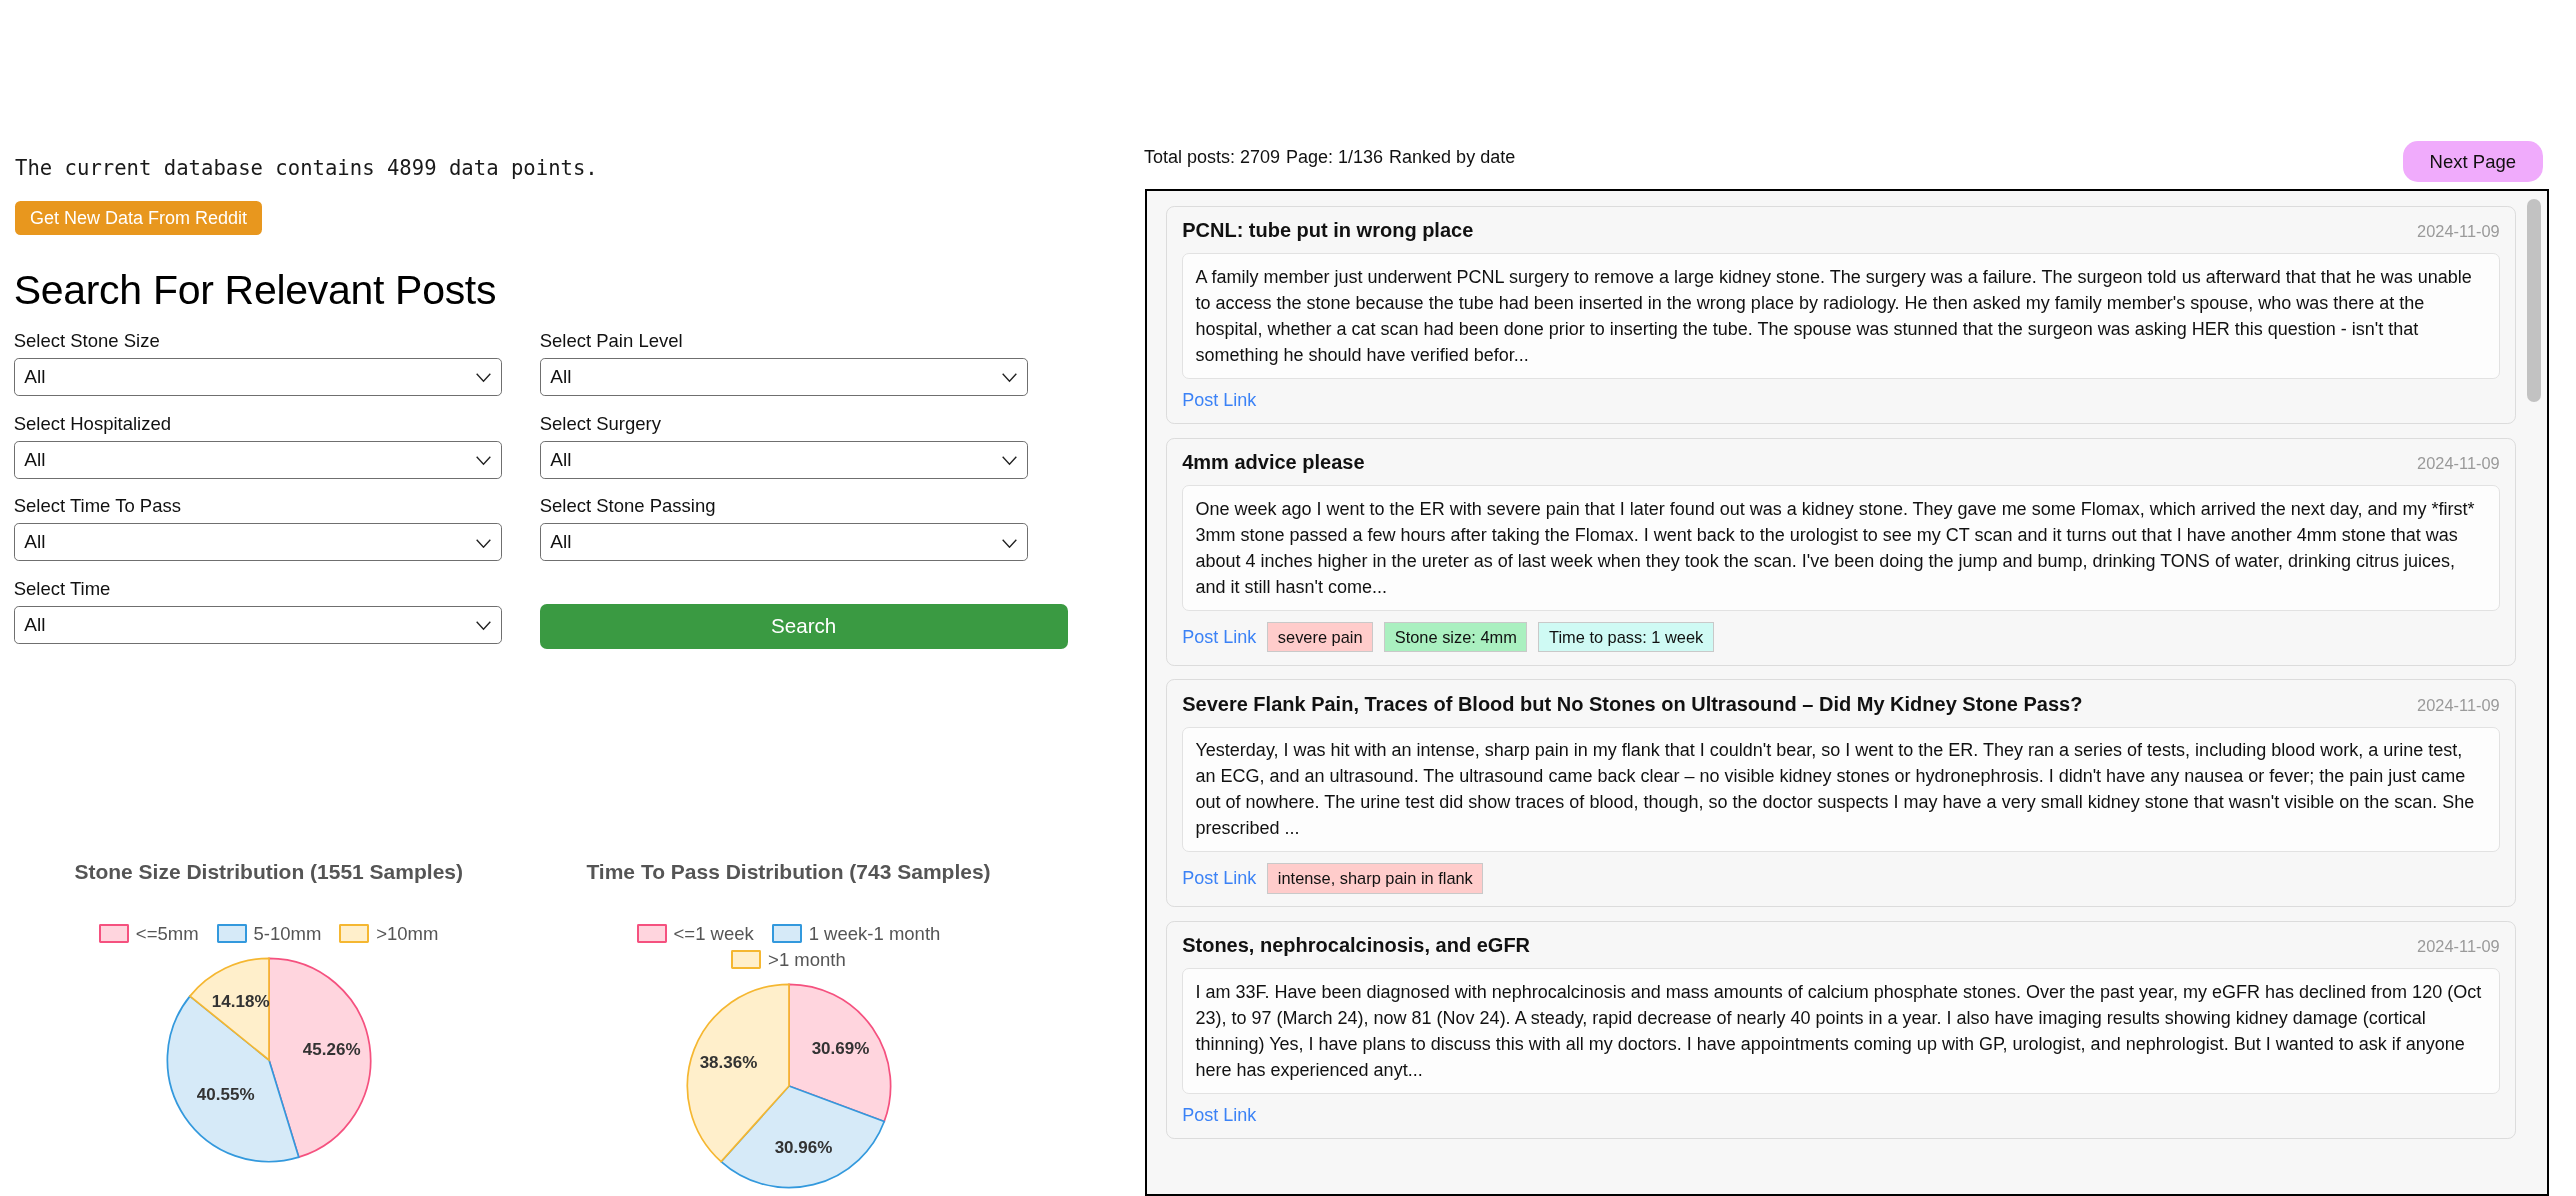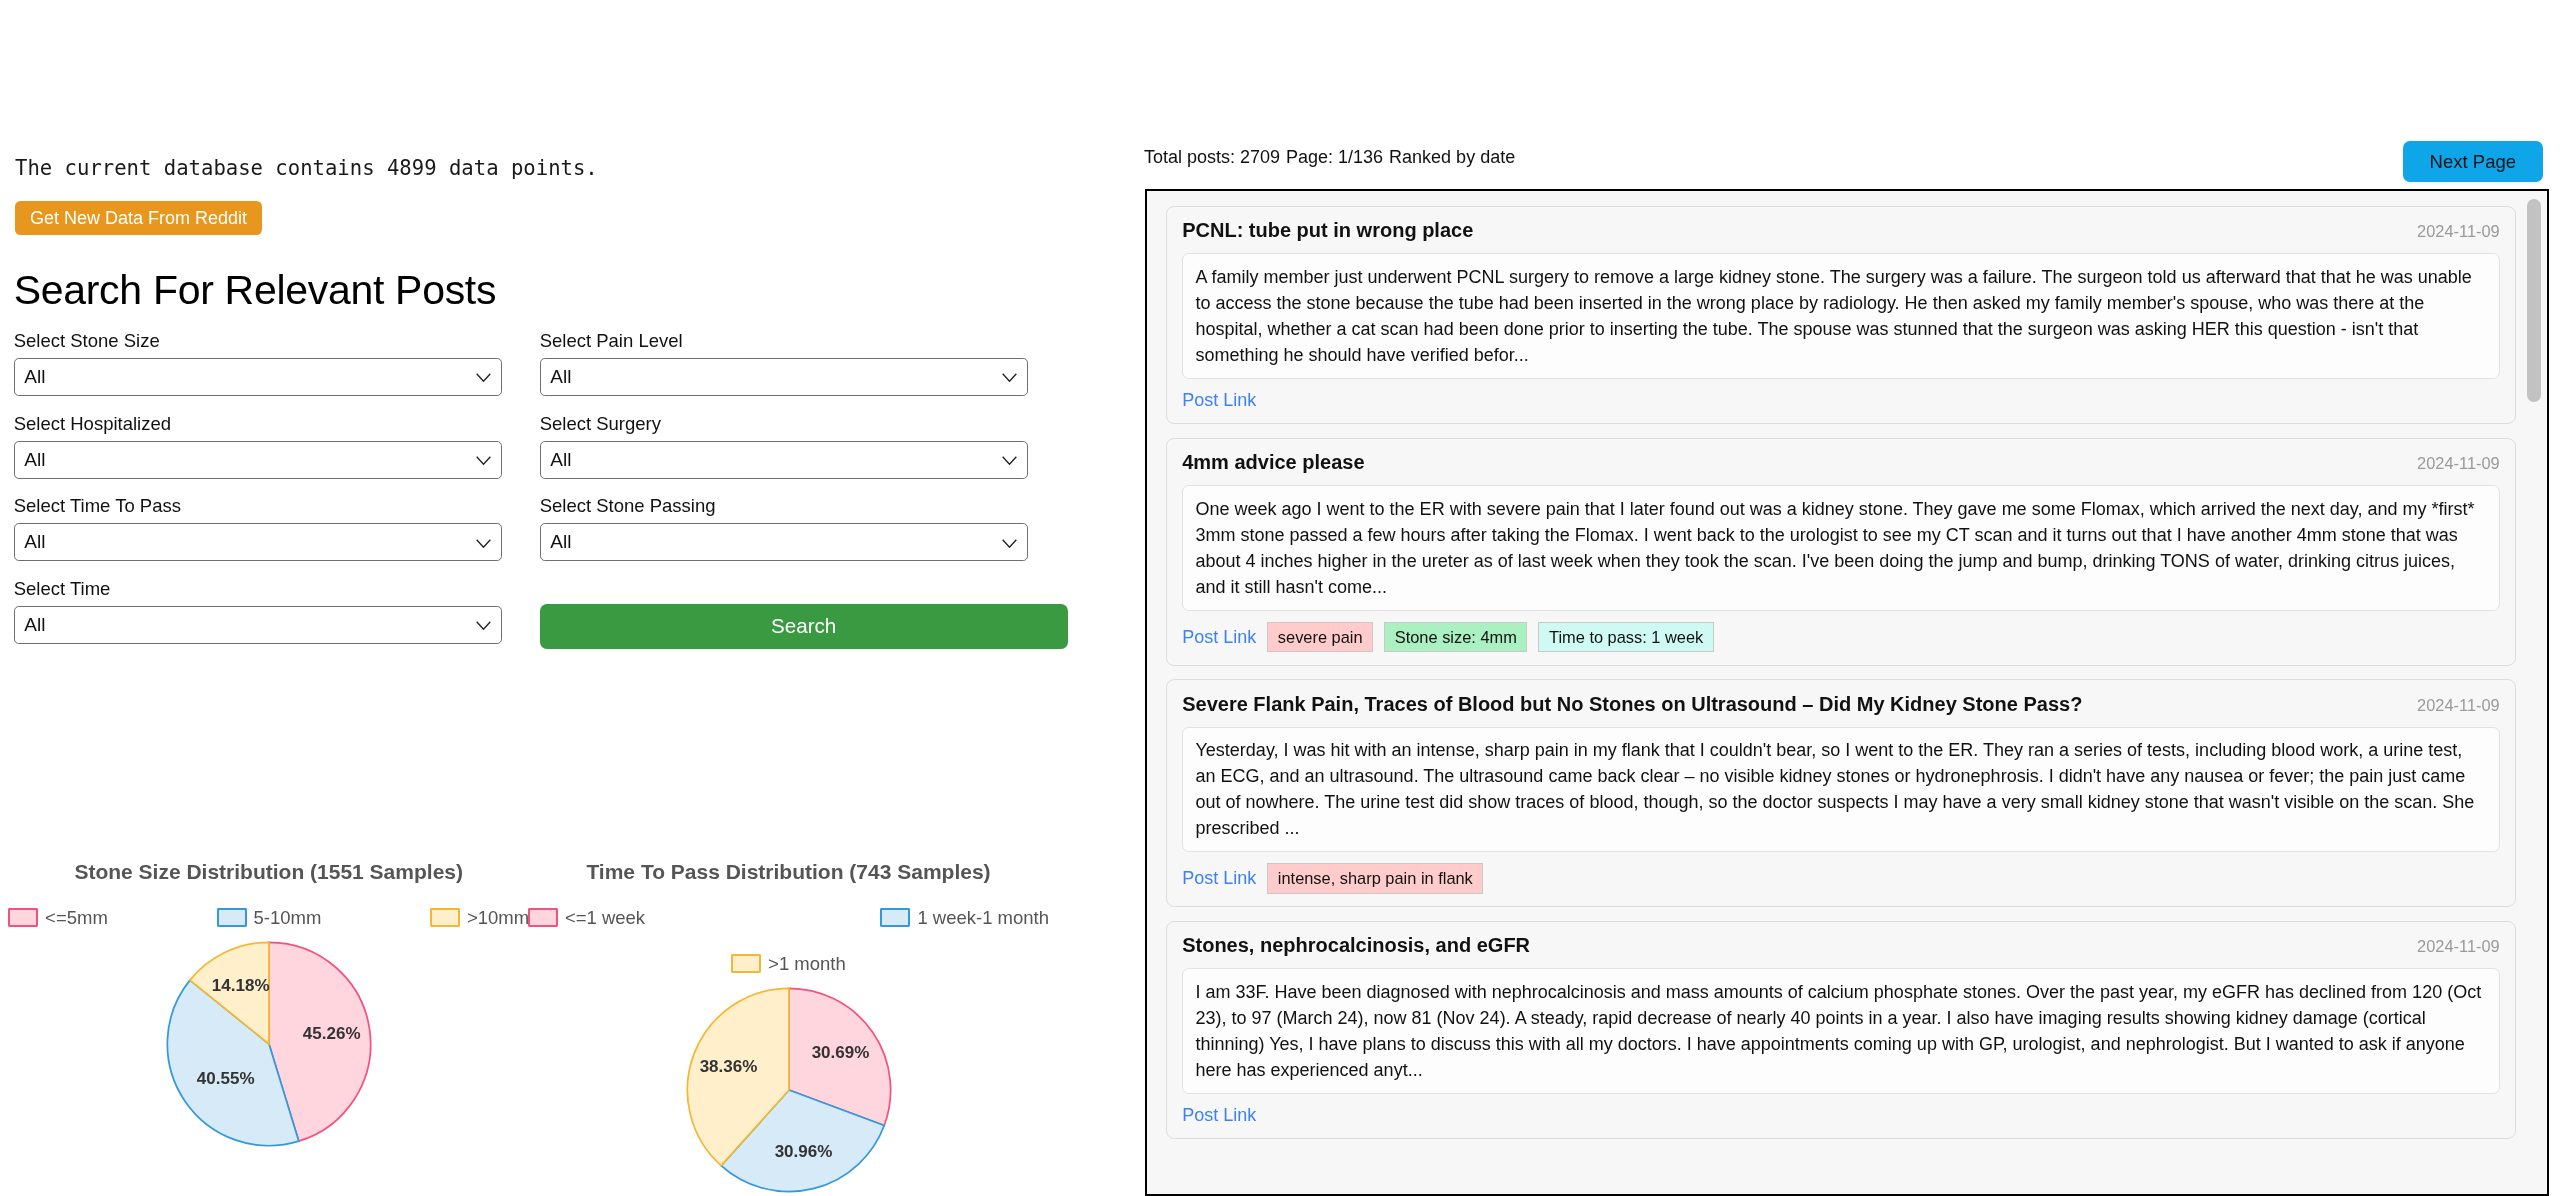--- a/index.html
+++ b/index.html
@@ -94,40 +94,40 @@
   .chart {
     position: absolute; top: 0; width: 521px; height: 356px;
   }
   .chart.c1 { left: 8.2px; }
   .chart.c2 { left: 528px; }
   .chart-title {
     text-align: center; font-size: 21px; font-weight: 700; color: #555;
     font-family: "Liberation Sans", sans-serif; margin-top: 9.6px;
   }
   .legend {
-    display: flex; flex-wrap: wrap; justify-content: space-between;
-    gap: 24px 18px; margin-top: 23px;
+    display: flex; flex-wrap: wrap; justify-content: center;
+    gap: 4px 18px; margin-top: 39px;
   }
   .leg-item { display: flex; align-items: center; gap: 6.9px; }
   .leg-box { width: 30px; height: 19px; border-radius: 1.4px; border-width: 2.1px; border-style: solid; }
   .leg-label { font-size: 18.5px; color: #555; font-family: "Liberation Sans", sans-serif; white-space: nowrap; }
   .pie-wrap { position: relative; margin: 12.3px auto 0; }
   .pie-lbl {
     position: absolute; font-size: 17px; font-weight: 700; color: #333;
     font-family: "Liberation Sans", sans-serif; transform: translate(-50%,-50%);
     white-space: nowrap;
   }
 
   
   .right-col { position: absolute; left: 1137px; top: 137px; width: 1439px; height: 1059px; }
   .meta-bar { position: absolute; left: 6.9px; top: 9.6px; display: flex; gap: 6px; }
   .meta-item { font-size: 18px; color: #111; font-family: "Liberation Sans", sans-serif; white-space: nowrap; }
   .next-btn {
     position: absolute; right: 33px; top: 4.1px;
-    background: #0ea5e9; border: none; border-radius: 7px;
+    background: #f0abfc; border: none; border-radius: 15px;
     font-size: 18.5px; color: #111; padding: 9.6px 27px; cursor: pointer;
     font-family: "Liberation Sans", sans-serif;
   }
   .feed {
     position: absolute; left: 8.2px; top: 52px; width: 1404px; height: 1007px;
     border: 2.7px solid #000; background: #f7f7f7; overflow: hidden;
   }
   .feed-inner { padding: 15px 31.5px 15px 19px; }
   .post-card {
     background: #f7f7f7; border: 1.4px solid #dcdcdc; border-radius: 8.2px;

